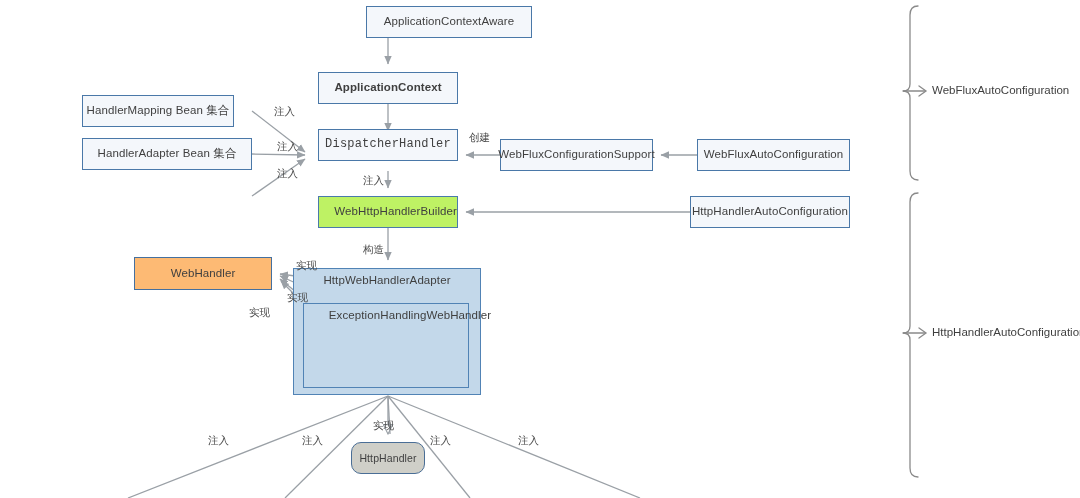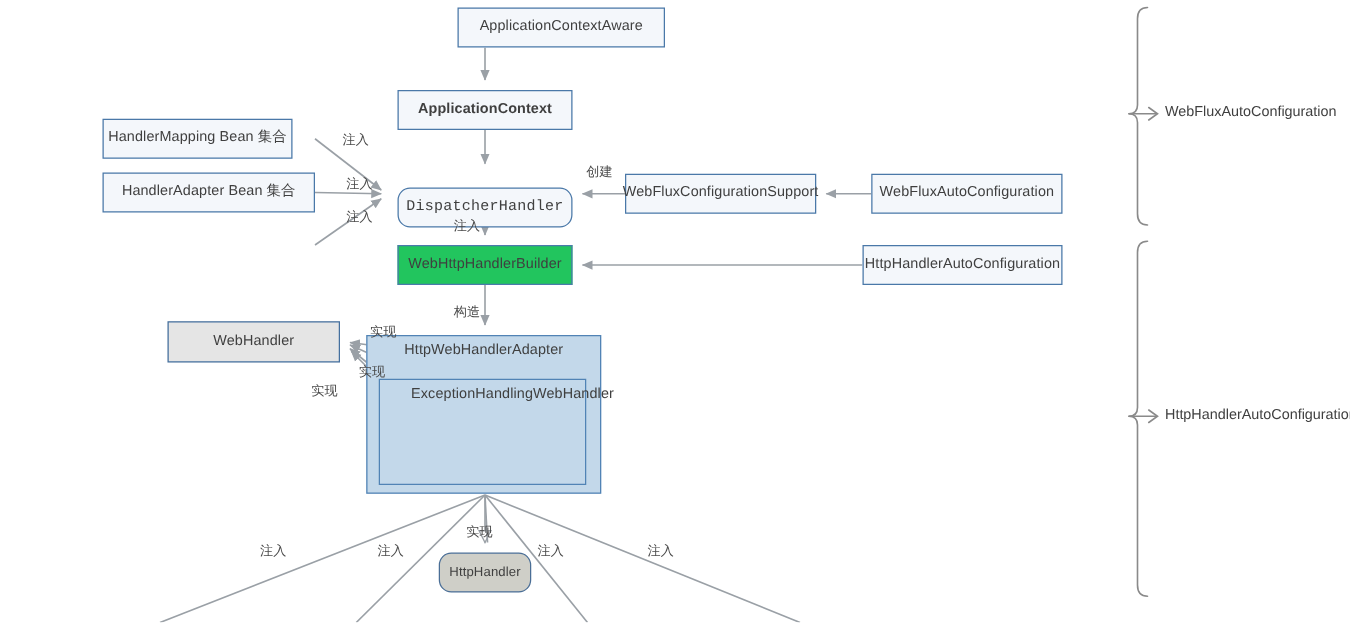--- a/index.html
+++ b/index.html
@@ -41,26 +41,27 @@
     line-height: 1.15;
     letter-spacing: 0.1px;
     white-space: nowrap;
     z-index: 3;
   }
   .node.pale {
     background: #f4f7fb;
     border-color: #4a78a8;
   }
   .node.bluegray {
-    background: #e5e5e5;
+    background: #fdba74;
     border-color: #45709f;
   }
   .node.lightblue {
-    background: #22c55e;
+    background: #bef264;
     border-color: #4a7aab;
+    justify-content: flex-end;
   }
   .node.softblue {
     background: #c3d8ea;
     border-color: #5183b5;
   }
   .node.gray {
     background: #cfcfc8;
     border-color: #4a6e96;
   }
   .node.mono {
@@ -160,21 +161,21 @@
 
   <div class="node pale" style="left:82px; top:95px; width:152px; height:32px;">
     <span>HandlerMapping Bean 集合</span>
   </div>
 
   <div class="node pale" style="left:82px; top:138px; width:170px; height:32px;">
     <span>HandlerAdapter Bean 集合</span>
   </div>
 
 
-  <div class="node pale mono" style="left:318px; top:150px; width:140px; height:32px;border-radius:10px;">
+  <div class="node pale mono" style="left:318px; top:129px; width:140px; height:32px;">
     <span>DispatcherHandler</span>
   </div>
 
   <div class="node pale" style="left:500px; top:139px; width:153px; height:32px;">
     <span>WebFluxConfigurationSupport</span>
   </div>
 
   <div class="node pale" style="left:697px; top:139px; width:153px; height:32px;">
     <span>WebFluxAutoConfiguration</span>
   </div>

